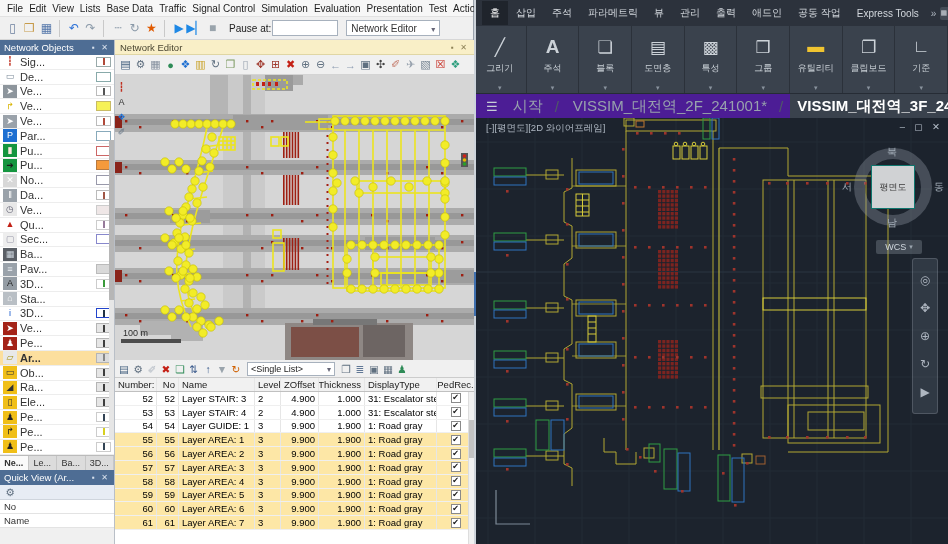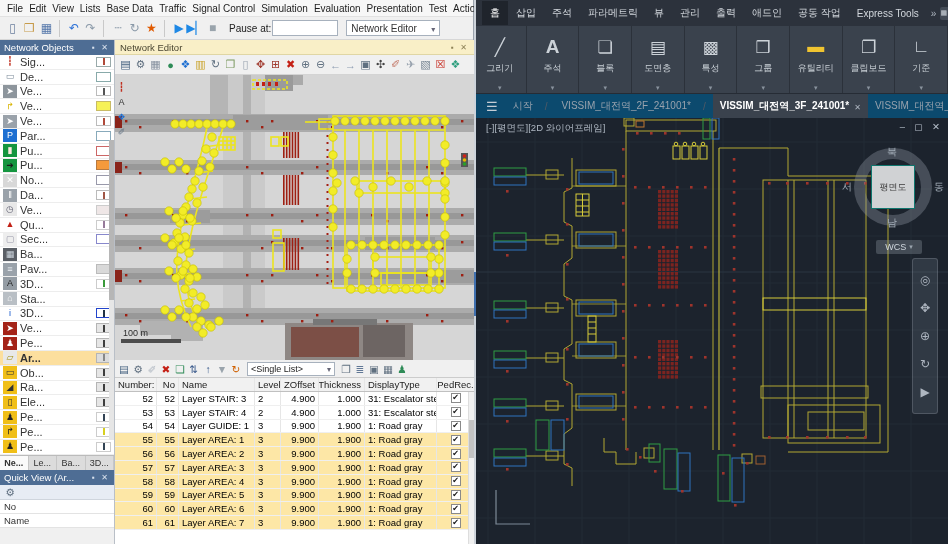--- a/index.html
+++ b/index.html
@@ -97,21 +97,21 @@
 .pi[data-icon="layers-icon"]::before{content:"▤"}
 .pi[data-icon="block-icon"]::before{content:"❏"}
 .pi[data-icon="properties-icon"]::before{content:"▩"}
 .pi[data-icon="group-icon"]::before{content:"❒"}
 .pi[data-icon="utilities-icon"]::before{content:"▬";color:#f0c430}
 .pi[data-icon="clipboard-icon"]::before{content:"❐"}
 .pi[data-icon="base-icon"]::before{content:"∟"}
 .rpanel .lbl{font-size:9px;color:#ccd2d8;margin-top:1px;white-space:nowrap}
 .rpanel .dd{position:absolute;bottom:1px;font-size:7px;color:#8a939e}
 .rpanel .dd::before{content:"▾"}
-.ftabs{height:24px;background:#0c4a6e;display:flex;align-items:center;color:#98a2ad;font-size:10px;padding-left:4px;white-space:nowrap}
+.ftabs{height:24px;background:#4c1d95;display:flex;align-items:center;color:#98a2ad;font-size:15px;padding-left:4px;white-space:nowrap}
 .hamburger{color:#c6cdd5;font-size:13px;padding:0 8px}
 .hamburger::before{content:"☰"}
 .ftab{padding:5px 7px;display:flex;gap:5px;align-items:center;height:24px}
 .ftab:not(.active)::after{content:"/";color:#505a66;margin-left:7px}
 .ftab.active{background:#3a424d;color:#fff;font-weight:bold}
 .ftab .x{display:none;color:#aeb6c0;font-weight:normal}
 .ftab.active .x{display:inline}
 .ftab .x::before{content:"✕";font-size:8px}
 .acad-canvas{position:absolute;top:118px;left:2px;width:472px;height:426px}
 .vp-label{position:absolute;top:122px;left:12px;color:#aeb7c2;font-size:9.5px;z-index:4}

